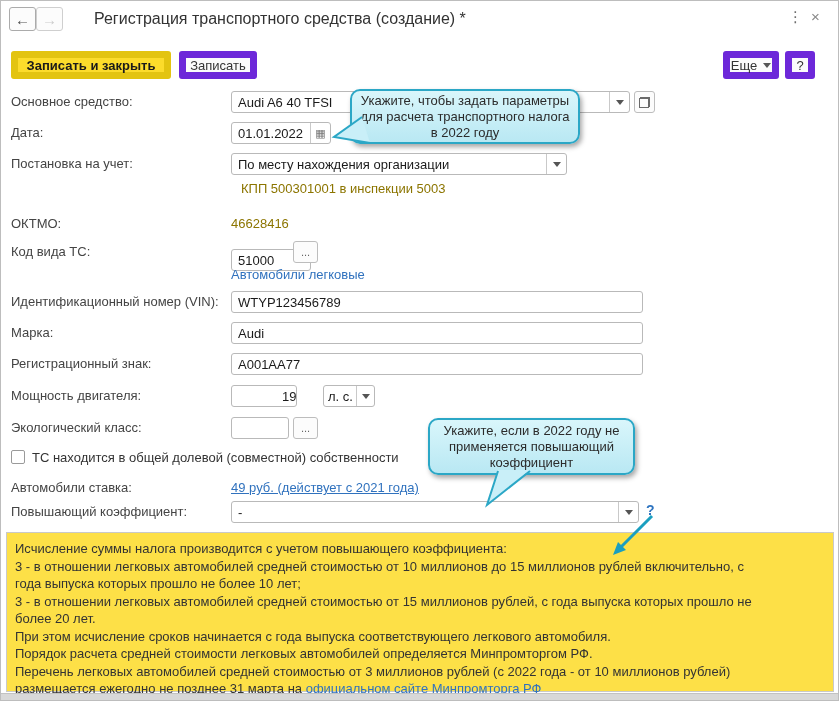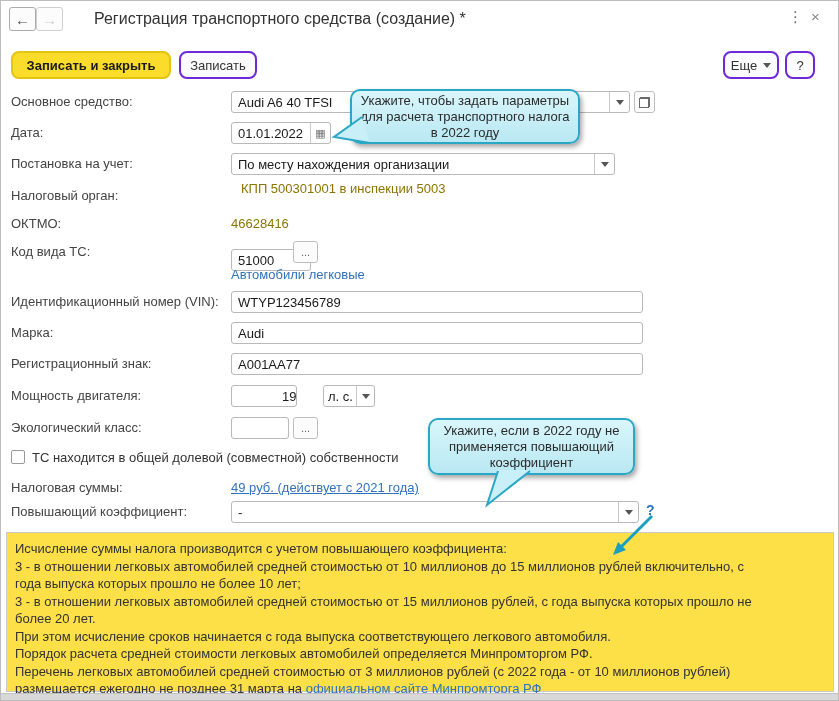--- a/index.html
+++ b/index.html
@@ -17,23 +17,23 @@
     display:flex; align-items:center; justify-content:center;
     font-size:15px; font-weight:bold; cursor:pointer;
   }
   .nav-btn.disabled { border-color:#cfcfcf; color:#cccccc; cursor:default; }
   .nav-btn.enabled  { color:#4f4f4f; }
   .win-title { position:absolute; left:93px; top:9px; font-size:16px; color:#333; white-space:nowrap; }
   .win-ctl { position:absolute; top:7px; font-size:15px; color:#6e6e6e; cursor:pointer; }
 
   
   .cmd-btn {
-    position:absolute; top:50px; height:28px; border-radius:8px;
+    position:absolute; top:50px; height:28px; border-radius:3px;
     display:flex; align-items:center; justify-content:center;
-    font-size:13px; cursor:pointer; background:#fbfbfb; border:2px solid #6d28d9; color:#333;
+    font-size:13px; cursor:pointer; background:#fbfbfb; border:7px solid #6d28d9; color:#333;
     gap:6px;
   }
   .cmd-btn.primary { background:#fcdc2b; border-color:#e3c410; font-weight:bold; color:#1a1a1a; }
   .caret { width:0; height:0; border-left:4px solid transparent; border-right:4px solid transparent; border-top:5px solid #555; }
 
   
   .lbl { position:absolute; left:10px; color:#444; white-space:nowrap; line-height:22px; }
   .ro-val { position:absolute; color:#8c7500; white-space:nowrap; line-height:22px; }
   .field {
     position:absolute; height:22px; background:#fff;
@@ -130,28 +130,27 @@
 
   <div class="lbl" style="top:121px;">Дата:</div>
   <div class="field" style="left:230px; top:121px; width:100px;">
     <span class="val">01.01.2022</span>
     <span class="zone">
         <span class="cal-ic">▦</span>
       </span>
   </div>
 
   <div class="lbl" style="top:152px;">Постановка на учет:</div>
-  <div class="field" style="left:230px; top:152px; width:384px;">
+  <div class="field" style="left:230px; top:152px; width:336px;">
     <span class="val">По месту нахождения организации</span>
     <span class="zone">
         <span class="caret"></span>
       </span>
   </div>
 
-  <div class="lbl" style="top:184px;">Налоговый орган:</div>
   <div class="ro-val" style="left:230px; top:177px;margin-left:10px;">КПП 500301001 в инспекции 5003</div>
 
   <div class="lbl" style="top:212px;">ОКТМО:</div>
   <div class="ro-val" style="left:230px; top:212px;">46628416</div>
 
   <div class="lbl" style="top:240px;">Код вида ТС:</div>
   <div class="field" style="left:230px; top:248px; width:80px;">
     <span class="val">51000</span>
   </div>
   <div class="sq-btn" style="left:292px; top:240px; width:25px; font-size:11px;">
@@ -189,21 +188,21 @@
   <div class="field" style="left:230px; top:416px; width:58px;">
     <span class="val"></span>
   </div>
   <div class="sq-btn" style="left:292px; top:416px; width:25px; font-size:11px;">
     <span>...</span>
   </div>
 
   <div class="checkbox" style="left:10px; top:449px;"></div>
   <div class="abs" style="left:31px; top:448px; line-height:17px; color:#333;">ТС находится в общей долевой (совместной) собственности</div>
 
-  <div class="lbl" style="top:476px;">Налоговая суммы:</div>
+  <div class="lbl" style="top:476px;">Автомобили ставка:</div>
   <div class="abs link u" style="left:230px; top:476px; line-height:22px;">49 руб. (действует с 2021 года)</div>
 
   <div class="lbl" style="top:500px;">Повышающий коэффициент:</div>
   <div class="field" style="left:230px; top:500px; width:408px;">
     <span class="val">-</span>
     <span class="zone">
         <span class="caret"></span>
       </span>
   </div>
   <div class="help-q" style="left:645px; top:501px;">?</div>

